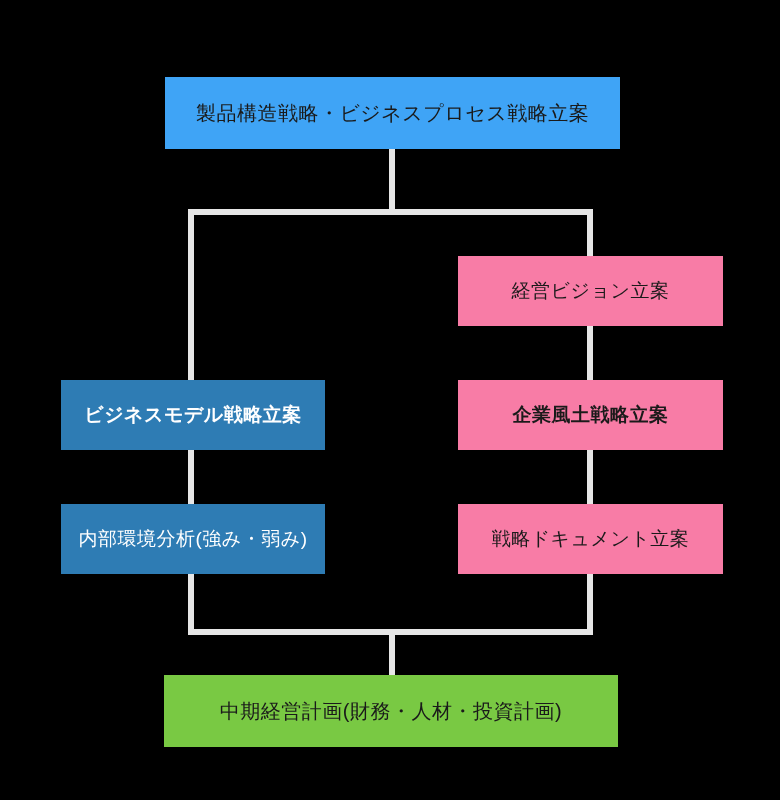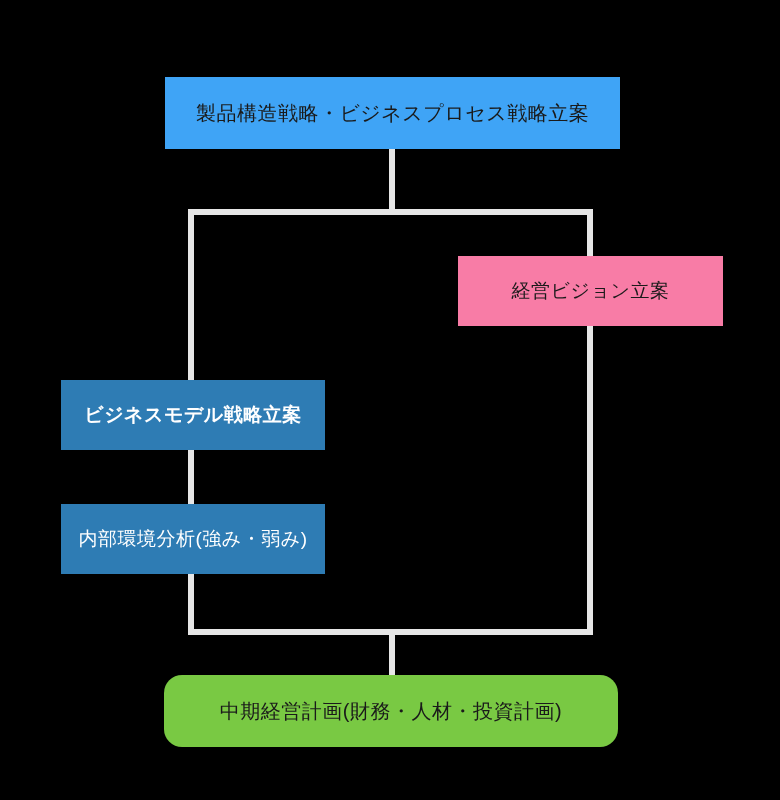--- a/index.html
+++ b/index.html
@@ -58,21 +58,20 @@
     font-size: 19px;
   }
   .row-1 { top: 256px; }
   .row-2 { top: 380px; font-weight: bold; }
   .row-3 { top: 504px; }
   .node-bottom {
     left: 164px; top: 675px; width: 454px; height: 72px;
     background: #79c943;
     color: #1a1a1a;
     font-size: 20px;
-    border-radius: 18px;
   }
 </style>
 </head>
 <body>
 
 <div class="canvas">
 
   <div class="connector conn-v-top"></div>
   <div class="connector conn-h-top"></div>
   <div class="connector conn-v-left"></div>
@@ -87,18 +86,24 @@
   <div class="node node-left row-2">
     <span>ビジネスモデル戦略立案</span>
   </div>
   <div class="node node-left row-3">
     <span>内部環境分析(強み・弱み)</span>
   </div>
 
   <div class="node node-right row-1">
     <span>経営ビジョン立案</span>
   </div>
+  <div class="node node-right row-2">
+    <span>企業風土戦略立案</span>
+  </div>
+  <div class="node node-right row-3">
+    <span>戦略ドキュメント立案</span>
+  </div>
 
   <div class="node node-bottom">
     <span>中期経営計画(財務・人材・投資計画)</span>
   </div>
 
 </div>
 
 </body></html>

